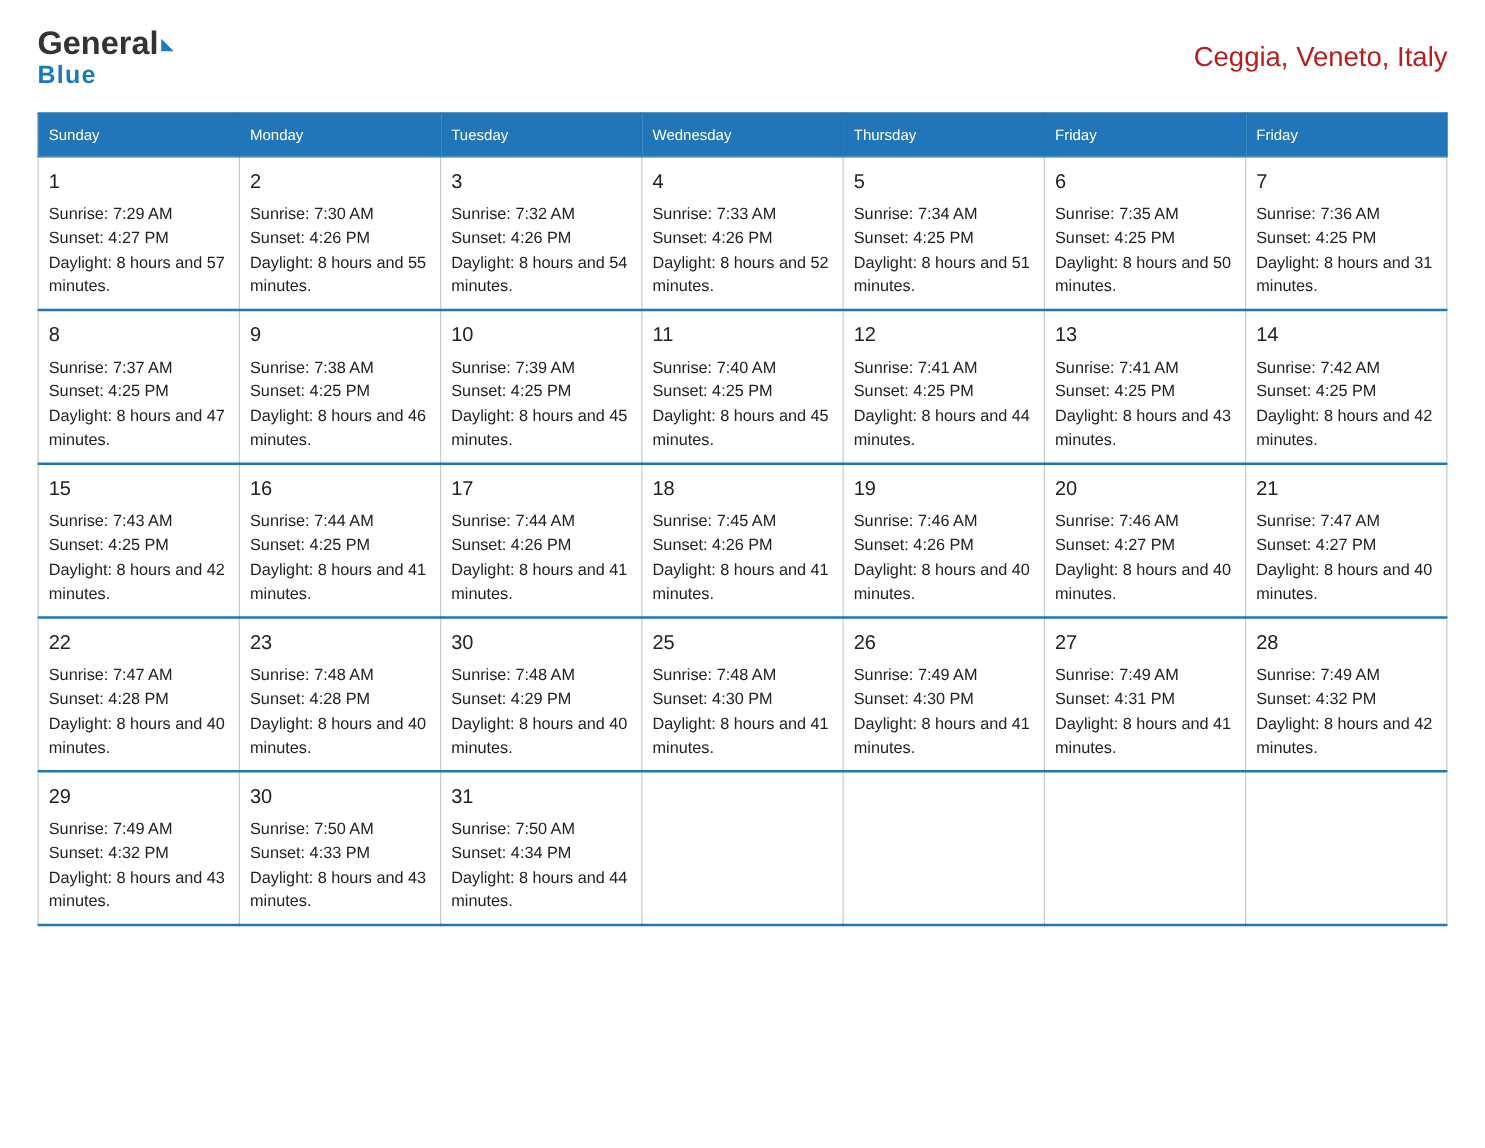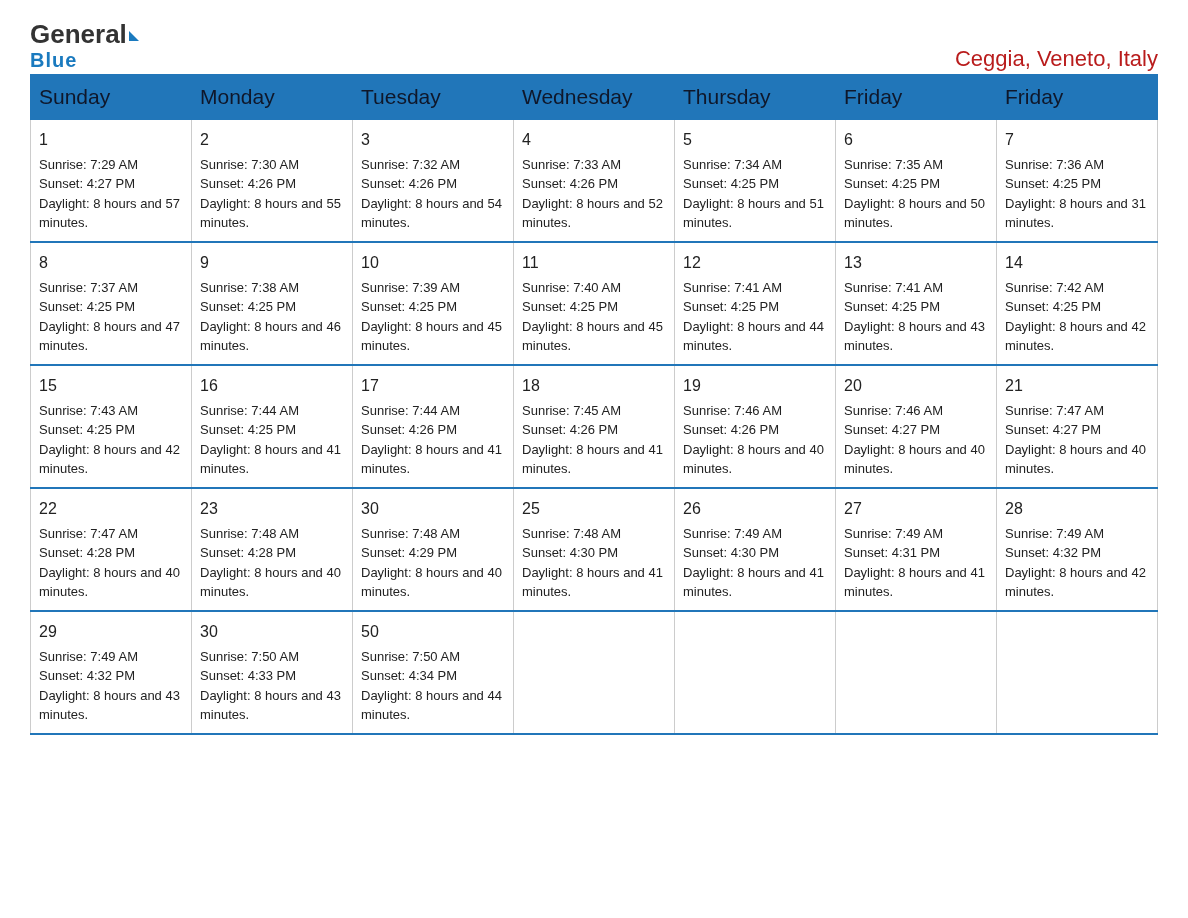--- a/index.html
+++ b/index.html
@@ -6,22 +6,22 @@
     body {
       font-family: Arial, sans-serif;
       background: #fff;
       padding: 20px 30px;
       width: 1188px;
       min-height: 918px;
     }
     .header {
       display: flex;
       justify-content: space-between;
-      align-items: flex-end;
-      margin-bottom: 2px;
+      align-items: center;
+      margin-bottom: 18px;
     }
     .logo {
       display: flex;
       flex-direction: column;
       align-items: flex-start;
     }
     .logo-top {
       font-size: 26px;
       font-weight: bold;
       color: #333;
@@ -56,22 +56,22 @@
       font-weight: normal;
       color: #b91c1c;
     }
     table {
       width: 100%;
       border-collapse: collapse;
       table-layout: fixed;
     }
     thead tr th {
       background-color: #2176b9;
-      color: #0f172a;
-      font-size: 21px;
+      color: #ffffff;
+      font-size: 12px;
       font-weight: normal;
       padding: 10px 8px;
       text-align: left;
       border: 1px solid #2176b9;
     }
     tbody tr td {
       vertical-align: top;
       padding: 8px 8px;
       font-size: 13px;
       color: #222;
@@ -151,20 +151,20 @@
         <td><span class="day-num">23</span><span>Sunrise: 7:48 AM</span><br><span>Sunset: 4:28 PM</span><br><span>Daylight: 8 hours and 40 minutes.</span></td>
         <td><span class="day-num">30</span><span>Sunrise: 7:48 AM</span><br><span>Sunset: 4:29 PM</span><br><span>Daylight: 8 hours and 40 minutes.</span></td>
         <td><span class="day-num">25</span><span>Sunrise: 7:48 AM</span><br><span>Sunset: 4:30 PM</span><br><span>Daylight: 8 hours and 41 minutes.</span></td>
         <td><span class="day-num">26</span><span>Sunrise: 7:49 AM</span><br><span>Sunset: 4:30 PM</span><br><span>Daylight: 8 hours and 41 minutes.</span></td>
         <td><span class="day-num">27</span><span>Sunrise: 7:49 AM</span><br><span>Sunset: 4:31 PM</span><br><span>Daylight: 8 hours and 41 minutes.</span></td>
         <td><span class="day-num">28</span><span>Sunrise: 7:49 AM</span><br><span>Sunset: 4:32 PM</span><br><span>Daylight: 8 hours and 42 minutes.</span></td>
       </tr>
       <tr>
         <td><span class="day-num">29</span><span>Sunrise: 7:49 AM</span><br><span>Sunset: 4:32 PM</span><br><span>Daylight: 8 hours and 43 minutes.</span></td>
         <td><span class="day-num">30</span><span>Sunrise: 7:50 AM</span><br><span>Sunset: 4:33 PM</span><br><span>Daylight: 8 hours and 43 minutes.</span></td>
-        <td><span class="day-num">50</span><span>Sunrise: 7:50 AM</span><br><span>Sunset: 4:34 PM</span><br><span>Daylight: 8 hours and 44 minutes.</span></td>
+        <td><span class="day-num">31</span><span>Sunrise: 7:50 AM</span><br><span>Sunset: 4:34 PM</span><br><span>Daylight: 8 hours and 44 minutes.</span></td>
         <td></td>
         <td></td>
         <td></td>
         <td></td>
       </tr>
     </tbody>
 </table>
 
 </body></html>

